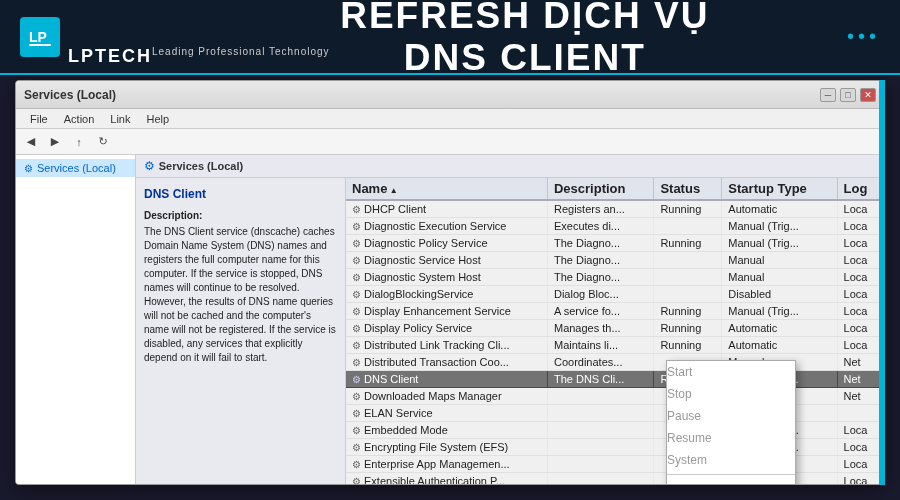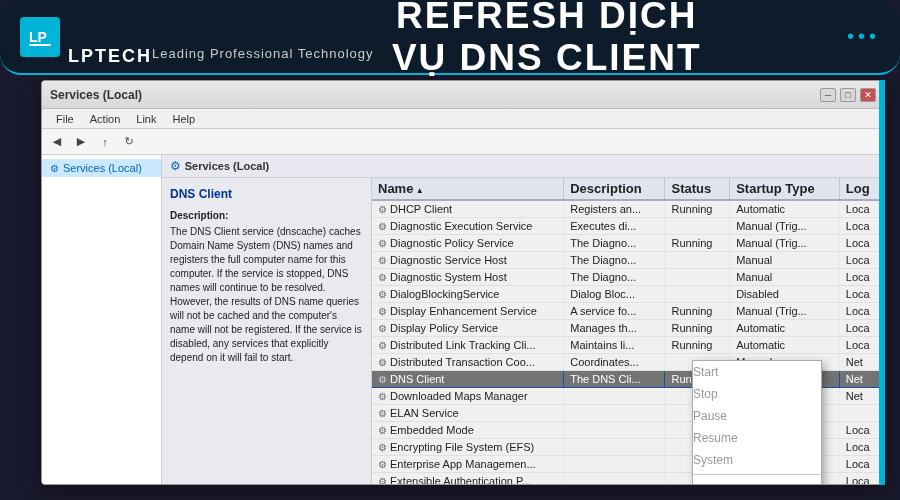--- a/index.html
+++ b/index.html
@@ -18,21 +18,20 @@
       top: 0;
       left: 0;
       right: 0;
       height: 75px;
       background: #0d1b2a;
       display: flex;
       align-items: center;
       padding: 0 20px;
       z-index: 10;
       border-bottom: 2px solid #00b4d8;
-      border-radius: 21px;
     }
 
     .logo-area {
       display: flex;
       align-items: center;
       gap: 8px;
       min-width: 160px;
     }
 
     .logo-box {
@@ -58,21 +57,21 @@
 
     .logo-name {
       color: white;
       font-weight: 900;
       font-size: 18px;
       letter-spacing: 2px;
     }
 
     .logo-tagline {
       color: #ccc;
-      font-size: 13px;
+      font-size: 10px;
       letter-spacing: 1px;
     }
 
     .header-title {
       flex: 1;
       text-align: center;
       color: white;
       font-size: 37px;
       font-weight: 900;
       letter-spacing: 2px;
@@ -90,21 +89,20 @@
     
     .main-content {
       position: absolute;
       top: 80px;
       left: 15px;
       right: 15px;
       bottom: 15px;
       z-index: 5;
       display: flex;
       gap: 0;
-      margin-left: 26px;
     }
 
     
     .services-window {
       background: #f0f0f0;
       border: 1px solid #999;
       border-radius: 4px;
       width: 100%;
       height: 100%;
       overflow: hidden;

